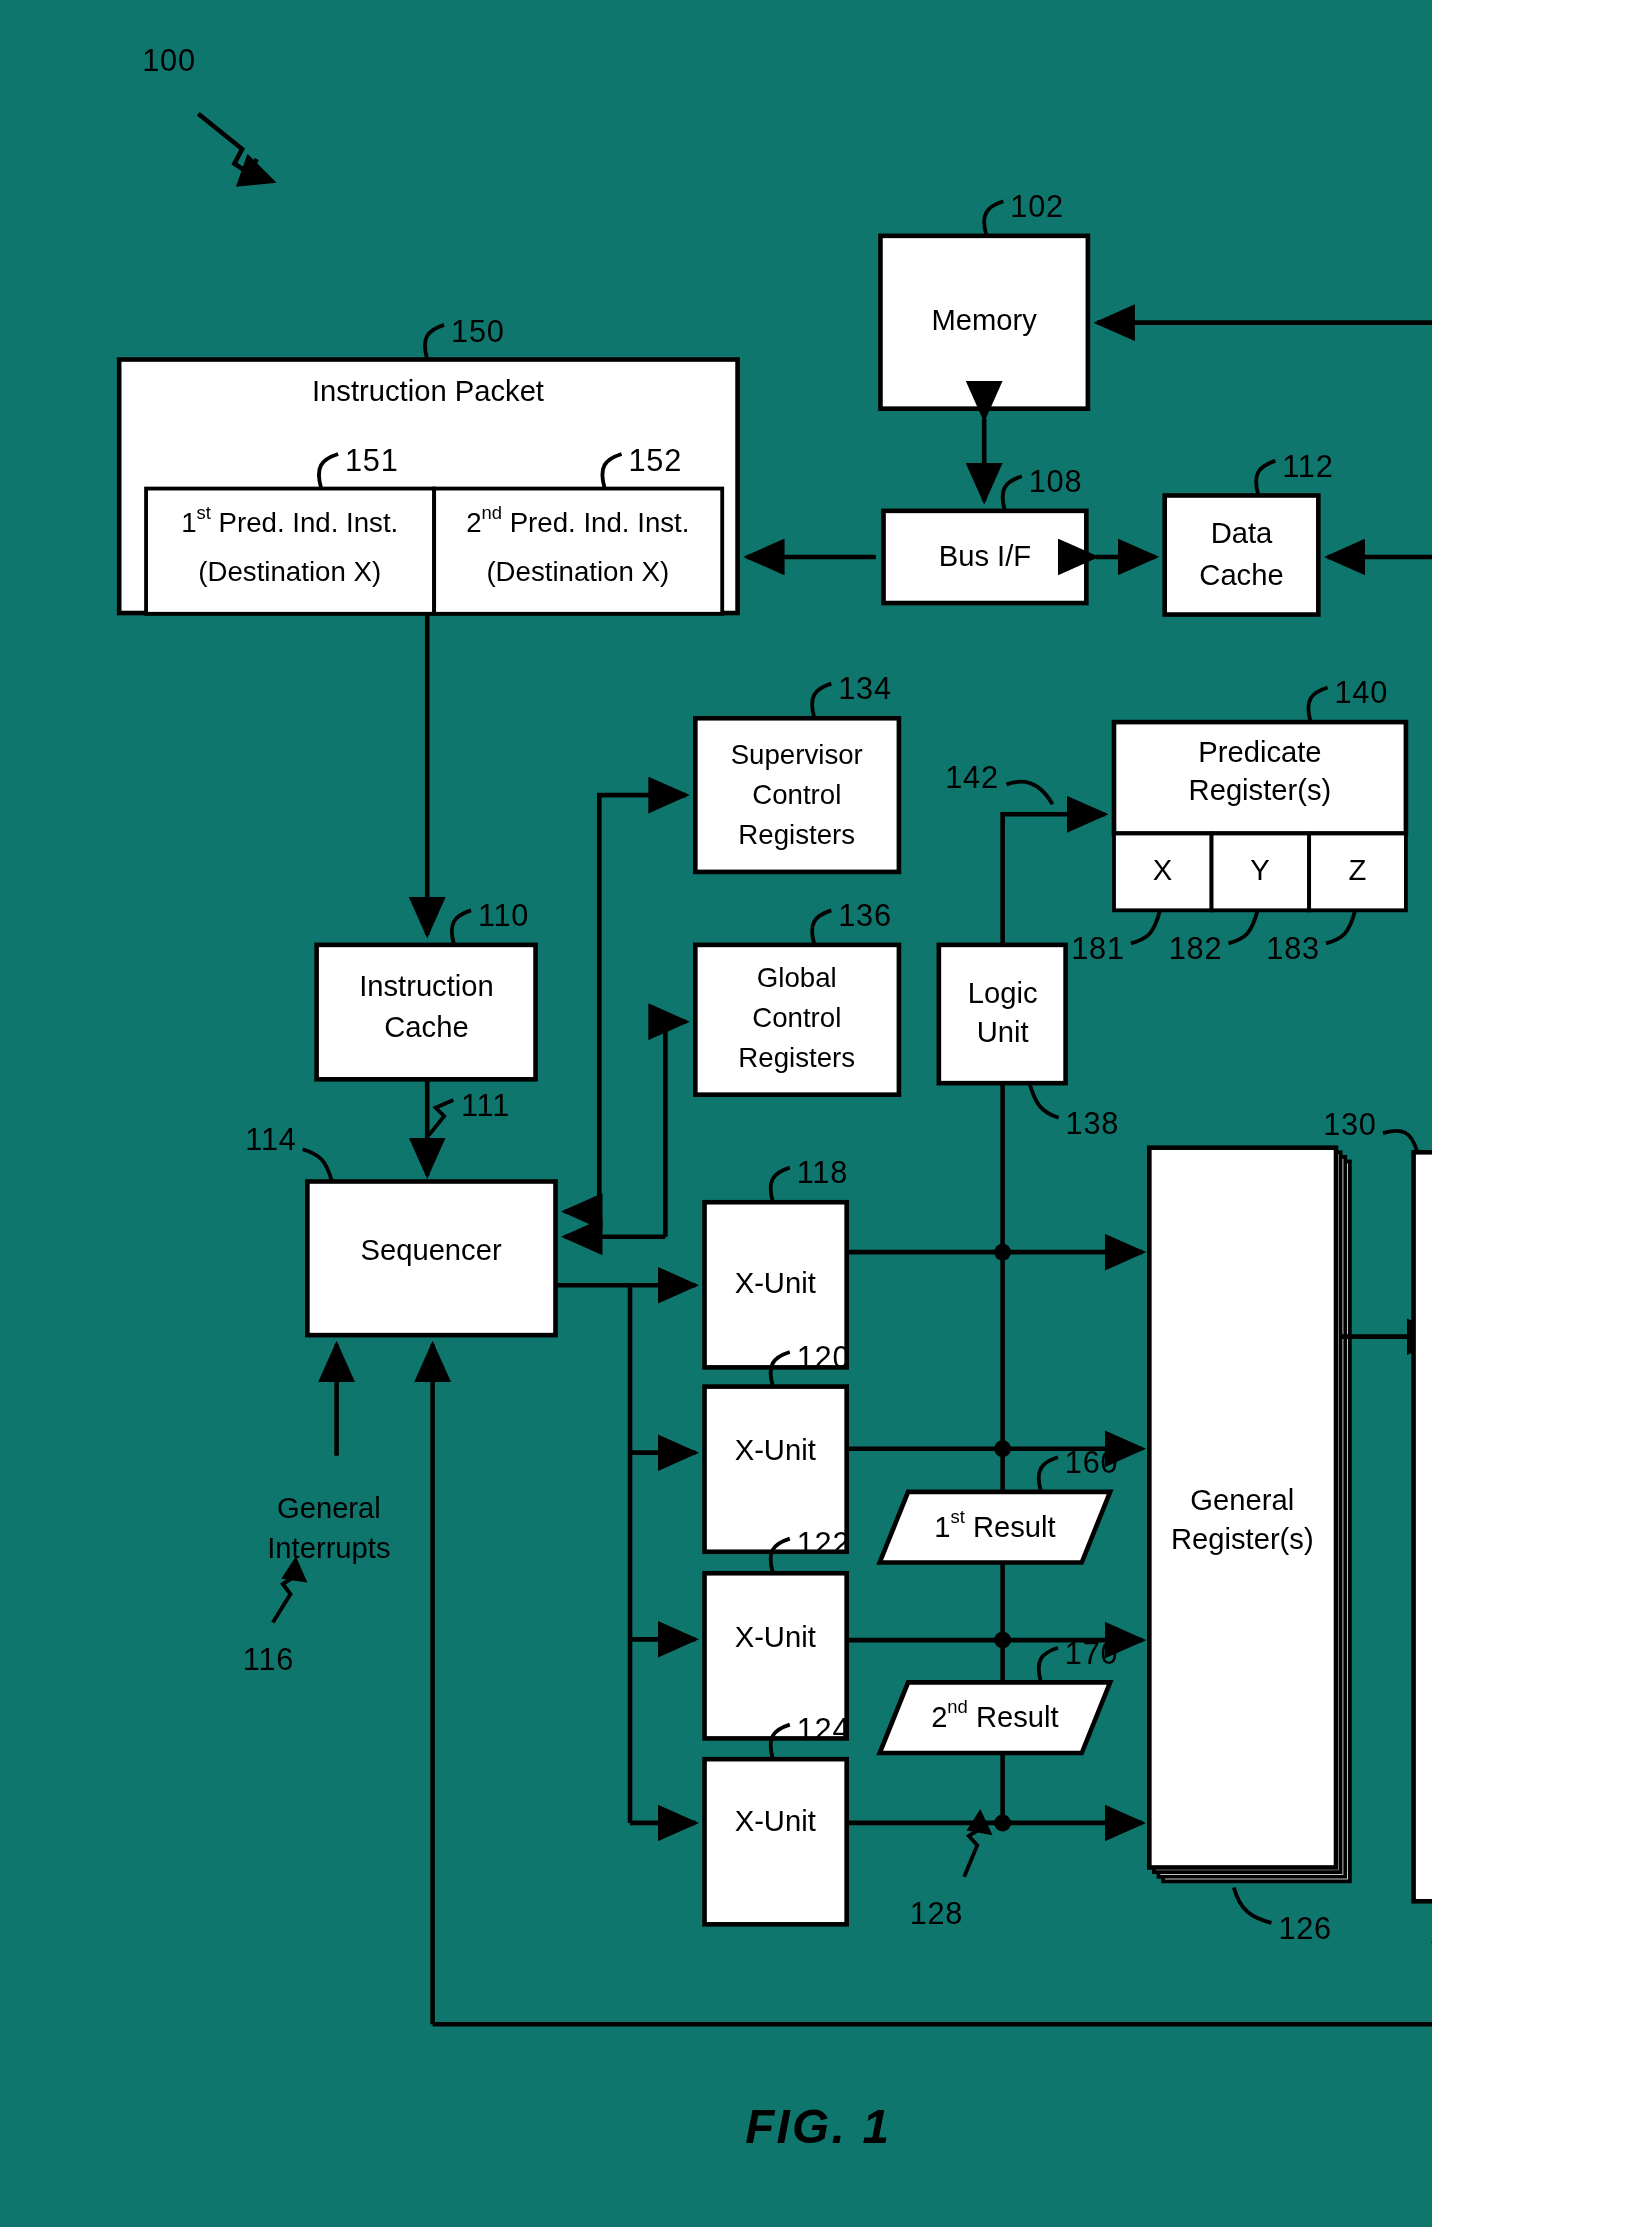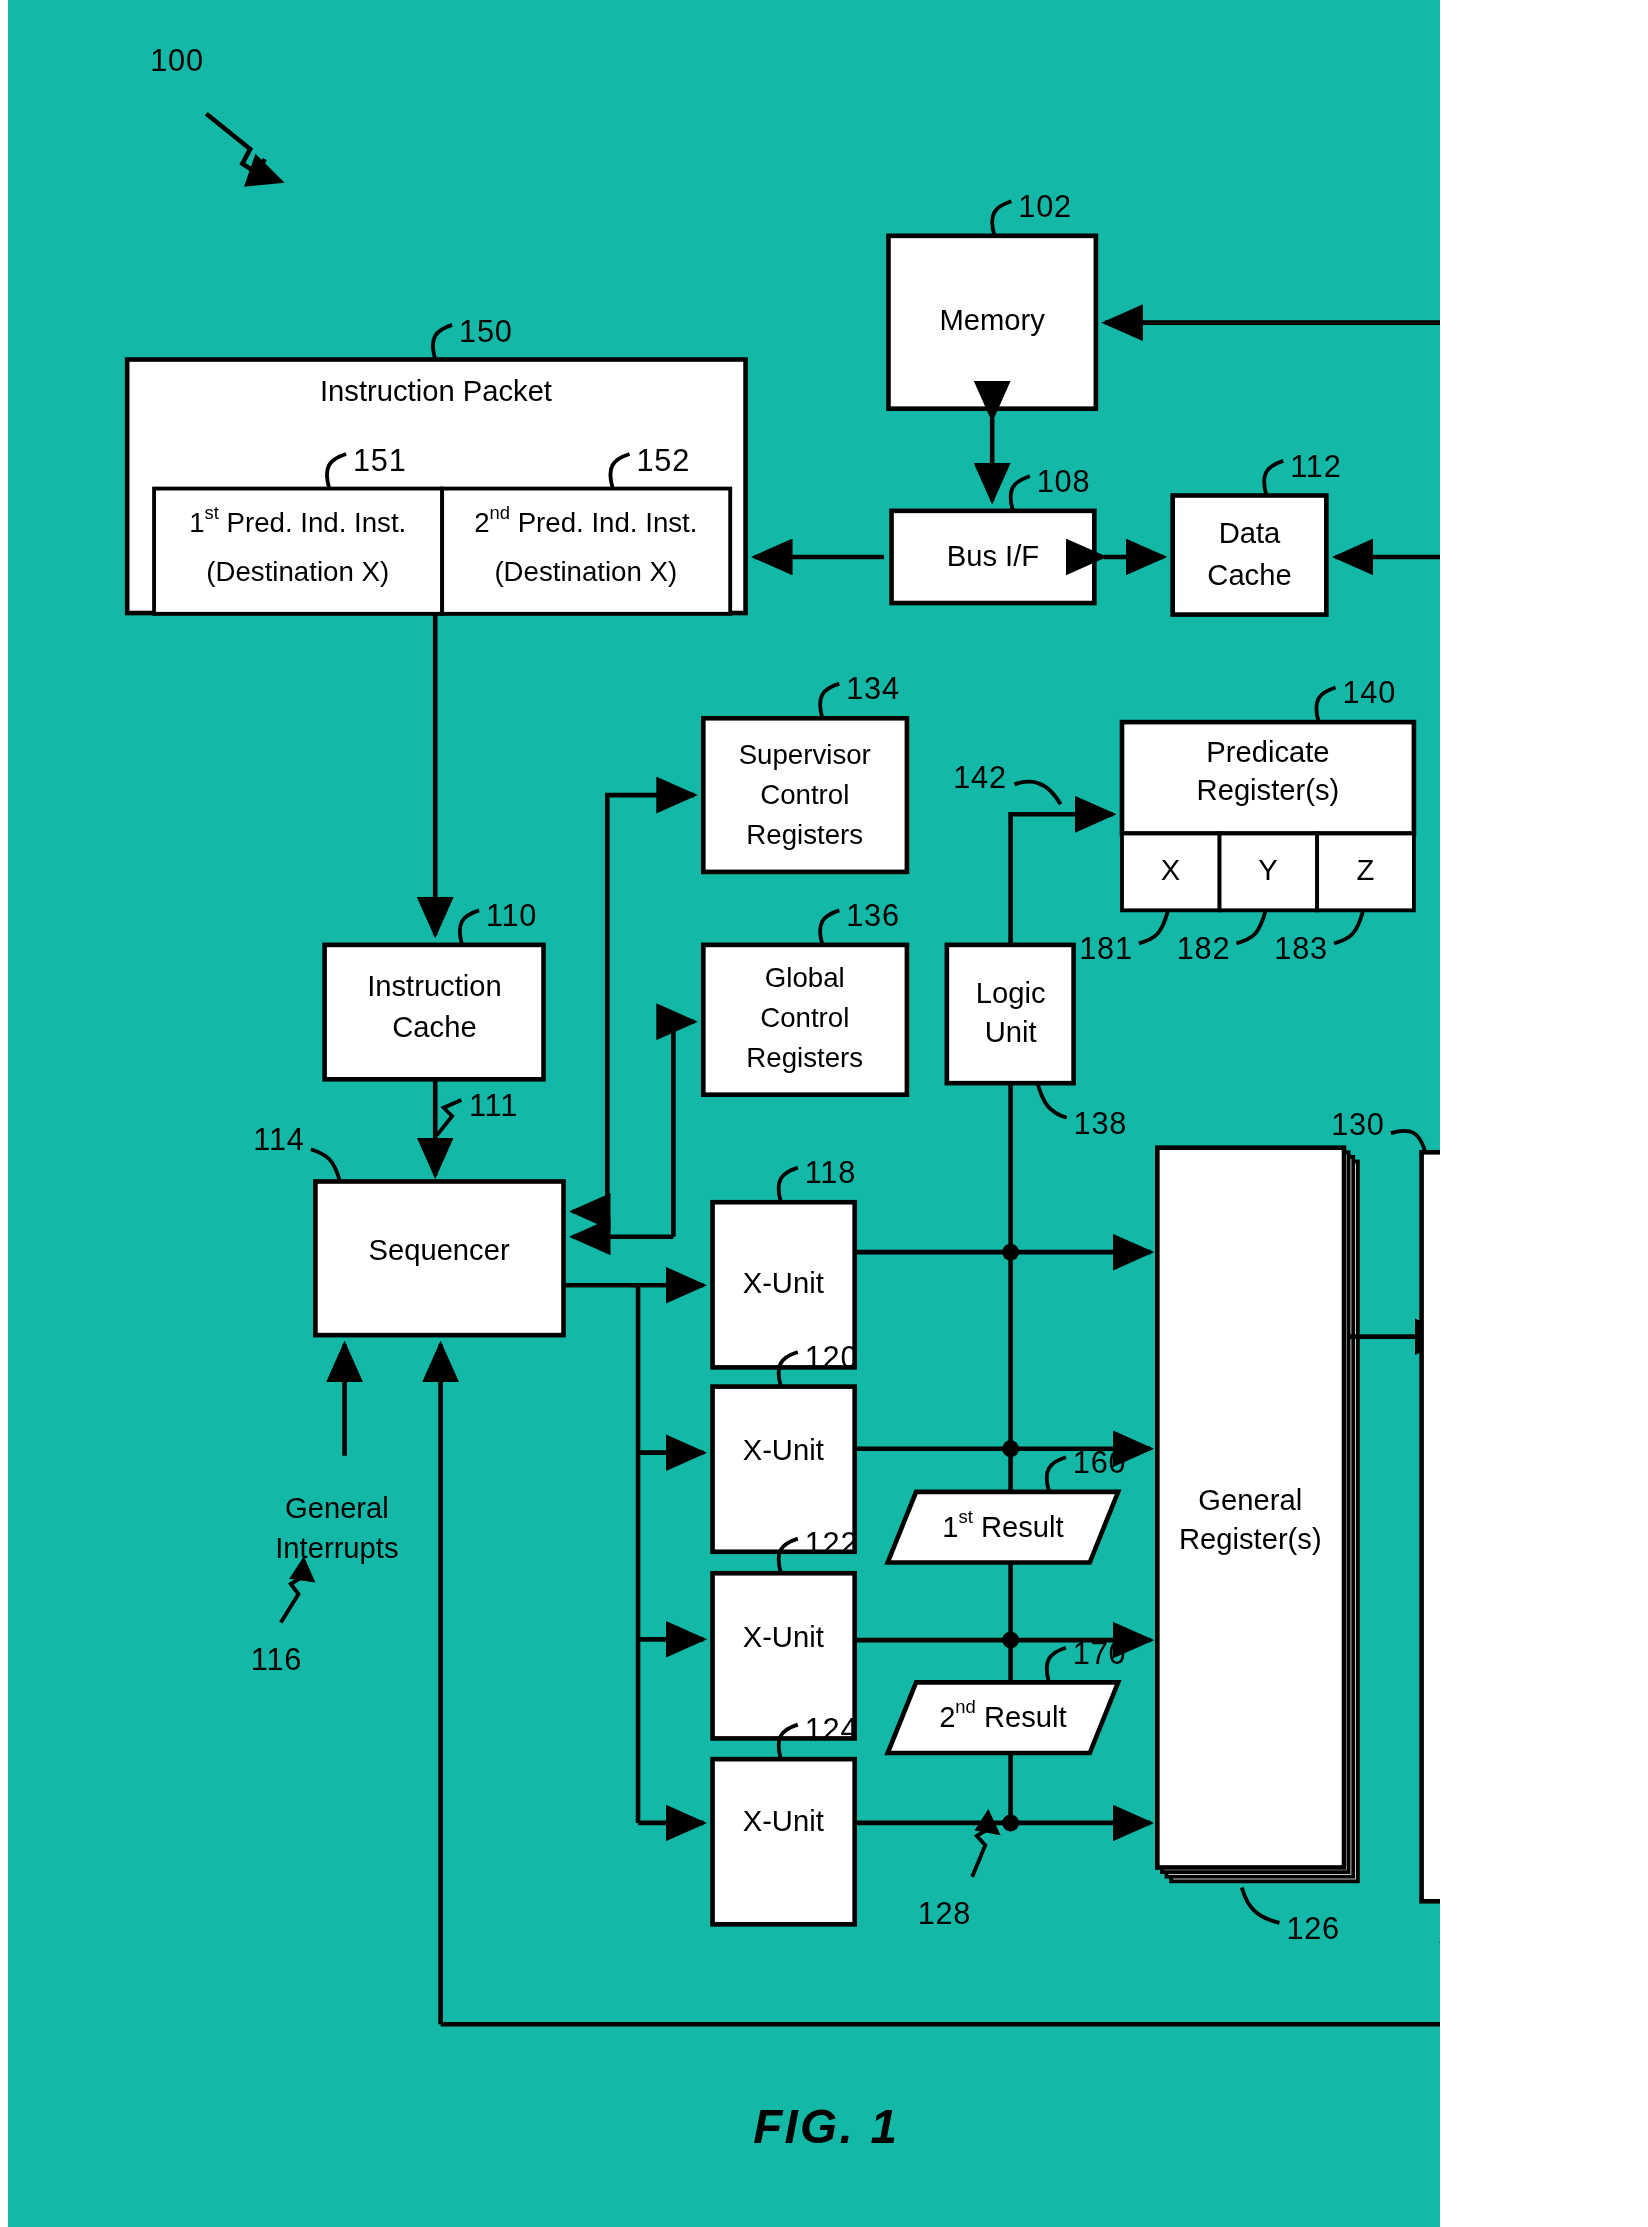--- a/index.html
+++ b/index.html
@@ -1,17 +1,17 @@
 <!DOCTYPE html>
 <html style="font-size:12.3px"><head>
 <meta charset="utf-8">
 <style>
   html,body{margin:0;padding:0;background:#ffffff;}
   body{font-family:"Liberation Sans",sans-serif;}
-  #page{position:relative;width:1432px;height:2227px;background:#14b8a6;overflow:hidden;margin-left:8px;}
+  #page{position:relative;width:1432px;height:2227px;background:#0f766e;overflow:hidden;}
   svg{display:block;}
   .blk{fill:#ffffff;stroke:#000000;stroke-width:6;}
   .blk-thin{fill:#ffffff;stroke:#000000;stroke-width:5;}
   .ln{stroke:#000000;stroke-width:6;fill:none;}
   .lead{stroke:#000000;stroke-width:5;fill:none;}
   .dot{fill:#000000;}
   text{font-family:"Liberation Sans",sans-serif;fill:#000000;}
   .lbl{font-size:38px;text-anchor:middle;dominant-baseline:middle;}
   .lbl-sm{font-size:36px;text-anchor:middle;dominant-baseline:middle;}
   .ref{font-size:40px;text-anchor:start;dominant-baseline:middle;letter-spacing:1px;}

